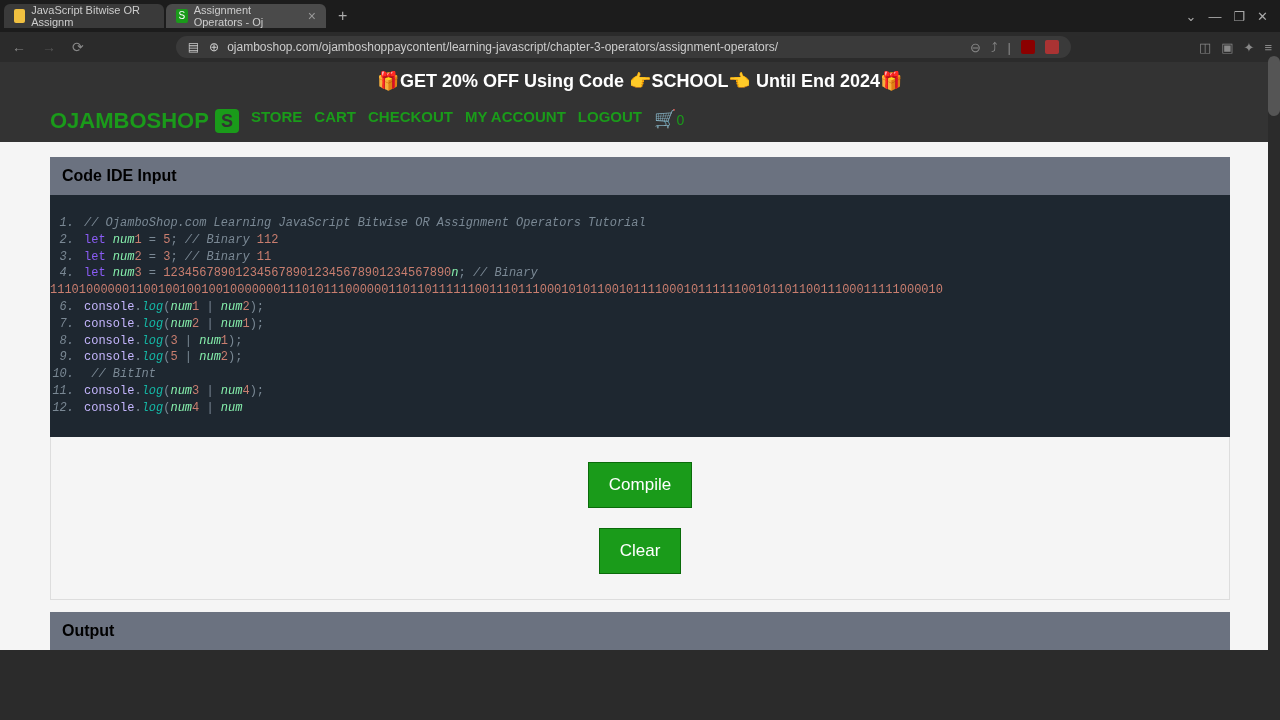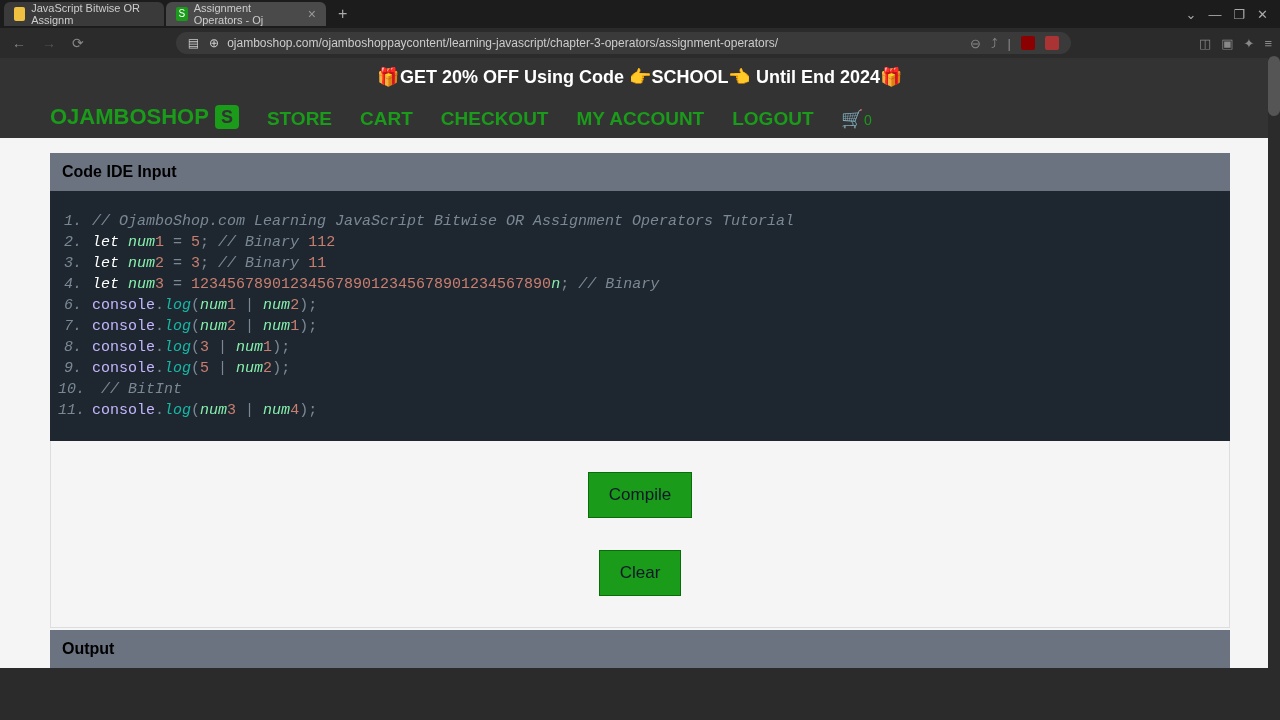--- a/index.html
+++ b/index.html
@@ -1,50 +1,50 @@
 <!DOCTYPE html>
 <html><head>
 <meta charset="utf-8">
 <style>
 *{margin:0;padding:0;box-sizing:border-box}
 body{font-family:Arial,sans-serif;background:#2b2b2b;width:1280px;height:720px;overflow:hidden}
-.titlebar{height:28px;background:#1c1c1c;display:flex;align-items:center;padding:4px 4px}
+.titlebar{height:20px;background:#1c1c1c;display:flex;align-items:center;padding:16px 4px}
 .tab{height:24px;background:#3a3a3a;border-radius:6px 6px 0 0;display:flex;align-items:center;padding:0 10px;font-size:11px;color:#ccc;margin-right:2px;min-width:140px;max-width:160px}
 .tab.active{background:#4a4a4a}
 .tab-icon{width:14px;height:14px;margin-right:6px;border-radius:2px}
 .tab-close{margin-left:auto;color:#999;font-size:14px;padding-left:6px}
 .tab-plus{color:#aaa;font-size:16px;padding:0 10px}
 .titlebar-right{margin-left:auto;display:flex;gap:12px;color:#aaa;font-size:13px;padding-right:8px}
 .urlbar{height:30px;background:#2b2b2b;display:flex;align-items:center;padding:0 8px;gap:8px}
 .nav-btn{color:#888;font-size:14px;padding:2px 4px}
 .nav-btn.disabled{color:#555}
 .url-field{flex:1;background:#3a3a3a;height:22px;border-radius:11px;display:flex;align-items:center;padding:0 12px;color:#ccc;font-size:12px;margin:0 120px 0 80px}
 .url-icons{display:flex;gap:10px;color:#888;font-size:13px;margin-left:auto}
 .urlbar-right{display:flex;gap:10px;color:#888;font-size:13px}
 .promo{background:#333;text-align:center;padding:8px;color:#fff;font-size:18px;font-weight:bold}
-.navbar{background:#333;display:flex;align-items:flex-end;padding:8px 50px;gap:28px}
+.navbar{background:#333;display:flex;align-items:flex-start;padding:8px 50px;gap:12px}
 .brand{color:#1a9b1a;font-size:22px;font-weight:bold;display:flex;align-items:center;gap:6px}
 .brand-icon{width:24px;height:24px;background:#1a9b1a;border-radius:4px;display:flex;align-items:center;justify-content:center;color:#333;font-weight:bold;font-size:18px}
-.nav-link{color:#1a9b1a;font-size:19px;font-weight:bold;text-decoration:none}
+.nav-link{color:#1a9b1a;font-size:15px;font-weight:bold;text-decoration:none}
 .cart-icon{color:#1a9b1a;font-size:18px}
 .content{background:#f5f5f5;padding:15px 50px 0}
 .panel-header{background:#6b7280;color:#000000;padding:10px 12px;font-size:16px;font-weight:bold}
-.code-area{background:#1e2730;padding:20px 8px;font-family:'Courier New',monospace;font-size:15px;line-height:1.4;color:#7a8894}
+.code-area{background:#1e2730;padding:20px 0;font-family:'Courier New',monospace;font-size:12px;line-height:1.4;color:#7a8894}
 .ln{color:#7a8894;font-style:italic;margin-right:10px;display:inline-block;width:24px;text-align:right}
 .cm{color:#7a8894;font-style:italic}
-.kw{color:#ffffff;font-style:italic}
+.kw{color:#8b5cf6;}
 .va{color:#86efac;font-style:italic}
 .nm{color:#c97e6f}
 .fn{color:#c4b5fd}
 .mt{color:#14b8a6;font-style:italic}
 .op{color:#7a8894}
 .pn{color:#7a8894}
 .wrap{color:#7a8894;padding-left:0}
 .btns{text-align:center;padding:15px 0;background:#f5f5f5;border:1px solid #ddd;border-top:none}
-.btn{background:#1a9b1a;border:1px solid #0a6b0a;color:#0f172a;font-size:17px;padding:12px 20px;cursor:pointer;margin:16px}
+.btn{background:#1a9b1a;border:1px solid #0a6b0a;color:#ffffff;font-size:17px;padding:12px 20px;cursor:pointer;margin:10px}
 .scrollbar{position:absolute;right:0;top:56px;width:12px;height:664px;background:#2b2b2b}
 .thumb{background:#555;width:12px;height:60px;border-radius:6px}
 .ext-icon{width:14px;height:14px;display:inline-block;vertical-align:middle}
 </style>
 </head>
 <body>
 
 <div class="titlebar">
   <div class="tab">
     <span class="tab-icon" style="background:#f0c040"></span>
@@ -107,31 +107,33 @@
 
 <div class="content">
   <div class="panel-header">
     <span>Code IDE Input</span>
   </div>
   <div class="code-area" id="code-area">
       <div><span class="ln">1.</span><span class="cm">// OjamboShop.com Learning JavaScript Bitwise OR Assignment Operators Tutorial</span></div>
       <div><span class="ln">2.</span><span class="kw">let </span><span class="va">num</span><span class="nm">1</span><span class="op"> = </span><span class="nm">5</span><span class="pn">;</span><span class="cm"> // Binary </span><span class="nm">112</span></div>
       <div><span class="ln">3.</span><span class="kw">let </span><span class="va">num</span><span class="nm">2</span><span class="op"> = </span><span class="nm">3</span><span class="pn">;</span><span class="cm"> // Binary </span><span class="nm">11</span></div>
       <div><span class="ln">4.</span><span class="kw">let </span><span class="va">num</span><span class="nm">3</span><span class="op"> = </span><span class="nm">1234567890123456789012345678901234567890</span><span class="va">n</span><span class="pn">;</span><span class="cm">  // Binary</span></div>
+      <div class="wrap"><span class="nm">1110100000011001001001001000000011101011100000011011011111100111011100010101100101111000101111110010110110011100011111000010</span></div>
       <div><span class="ln">6.</span><span class="fn">console</span><span class="pn">.</span><span class="mt">log</span><span class="pn">(</span><span class="va">num</span><span class="nm">1</span><span class="op"> | </span><span class="va">num</span><span class="nm">2</span><span class="pn">);</span></div>
       <div><span class="ln">7.</span><span class="fn">console</span><span class="pn">.</span><span class="mt">log</span><span class="pn">(</span><span class="va">num</span><span class="nm">2</span><span class="op"> | </span><span class="va">num</span><span class="nm">1</span><span class="pn">);</span></div>
       <div><span class="ln">8.</span><span class="fn">console</span><span class="pn">.</span><span class="mt">log</span><span class="pn">(</span><span class="nm">3</span><span class="op"> | </span><span class="va">num</span><span class="nm">1</span><span class="pn">);</span></div>
       <div><span class="ln">9.</span><span class="fn">console</span><span class="pn">.</span><span class="mt">log</span><span class="pn">(</span><span class="nm">5</span><span class="op"> | </span><span class="va">num</span><span class="nm">2</span><span class="pn">);</span></div>
       <div><span class="ln">10.</span><span class="cm"> // BitInt</span></div>
       <div><span class="ln">11.</span><span class="fn">console</span><span class="pn">.</span><span class="mt">log</span><span class="pn">(</span><span class="va">num</span><span class="nm">3</span><span class="op">  | </span><span class="va">num</span><span class="nm">4</span><span class="pn">);</span></div>
+      <div><span class="ln">12.</span><span class="fn">console</span><span class="pn">.</span><span class="mt">log</span><span class="pn">(</span><span class="va">num</span><span class="nm">4</span><span class="op">  | </span><span class="va">num</span></div>
     </div>
   <div class="btns">
     <button class="btn">Compile</button><br>
     <button class="btn">Clear</button>
   </div>
-  <div class="panel-header" style="margin-top:2px">
+  <div class="panel-header" style="margin-top:12px">
     <span>Output</span>
   </div>
 </div>
 
 <div class="scrollbar">
   <div class="thumb"></div>
 </div>
 
 </body></html>

